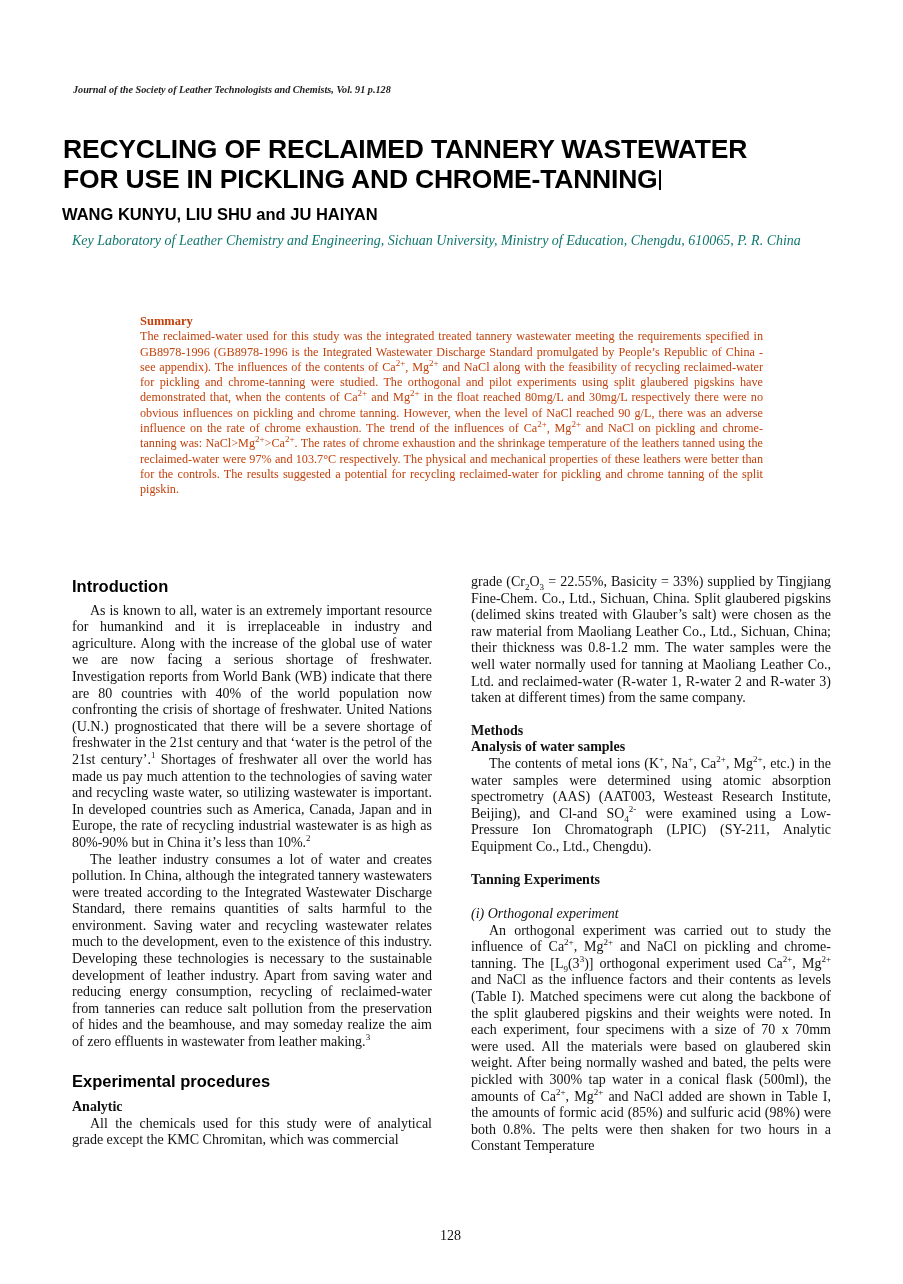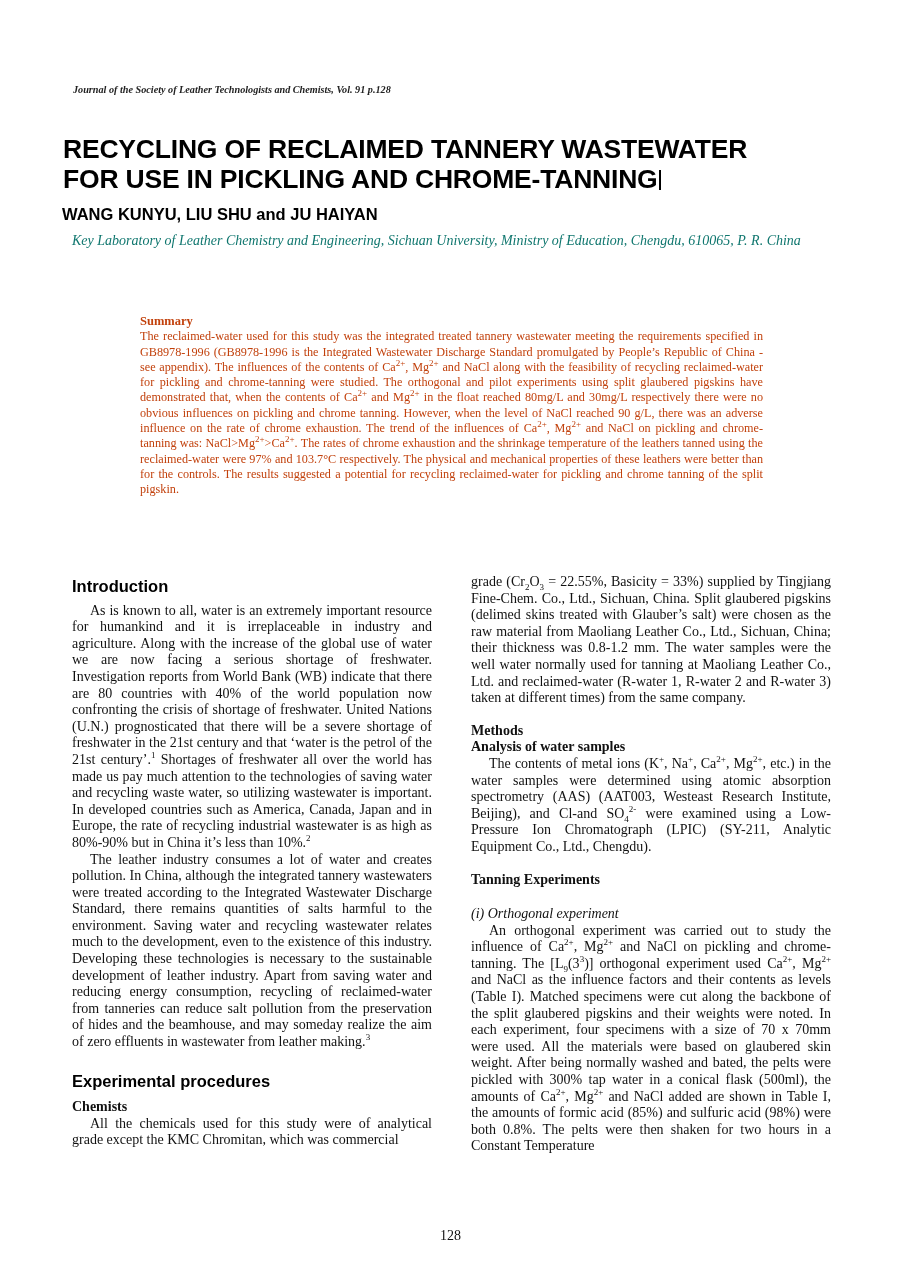--- a/index.html
+++ b/index.html
@@ -39,21 +39,21 @@
 <div class="summary">
   <h4>Summary</h4>
   <p><span>The reclaimed-water used for this study was the integrated treated tannery wastewater meeting the requirements specified in GB8978-1996 (GB8978-1996 is the Integrated Wastewater Discharge Standard promulgated by People’s Republic of China - see appendix). The influences of the contents of Ca</span><sup>2+</sup><span>, Mg</span><sup>2+</sup><span> and NaCl along with the feasibility of recycling reclaimed-water for pickling and chrome-tanning were studied. The orthogonal and pilot experiments using split glaubered pigskins have demonstrated that, when the contents of Ca</span><sup>2+</sup><span> and Mg</span><sup>2+</sup><span> in the float reached 80mg/L and 30mg/L respectively there were no obvious influences on pickling and chrome tanning. However, when the level of NaCl reached 90 g/L, there was an adverse influence on the rate of chrome exhaustion. The trend of the influences of Ca</span><sup>2+</sup><span>, Mg</span><sup>2+</sup><span> and NaCl on pickling and chrome-tanning was: NaCl&gt;Mg</span><sup>2+</sup><span>&gt;Ca</span><sup>2+</sup><span>. The rates of chrome exhaustion and the shrinkage temperature of the leathers tanned using the reclaimed-water were 97% and 103.7°C respectively. The physical and mechanical properties of these leathers were better than for the controls. The results suggested a potential for recycling reclaimed-water for pickling and chrome tanning of the split pigskin.</span></p>
 </div>
 
 <div class="col left">
   <div class="sec-h">Introduction</div>
   <p class="indent"><span>As is known to all, water is an extremely important resource for humankind and it is irreplaceable in industry and agriculture. Along with the increase of the global use of water we are now facing a serious shortage of freshwater. Investigation reports from World Bank (WB) indicate that there are 80 countries with 40% of the world population now confronting the crisis of shortage of freshwater. United Nations (U.N.) prognosticated that there will be a severe shortage of freshwater in the 21st century and that ‘water is the petrol of the 21st century’.</span><sup>1</sup><span> Shortages of freshwater all over the world has made us pay much attention to the technologies of saving water and recycling waste water, so utilizing wastewater is important. In developed countries such as America, Canada, Japan and in Europe, the rate of recycling industrial wastewater is as high as 80%-90% but in China it’s less than 10%.</span><sup>2</sup></p>
   <p class="indent"><span>The leather industry consumes a lot of water and creates pollution. In China, although the integrated tannery wastewaters were treated according to the Integrated Wastewater Discharge Standard, there remains quantities of salts harmful to the environment. Saving water and recycling wastewater relates much to the development, even to the existence of this industry. Developing these technologies is necessary to the sustainable development of leather industry. Apart from saving water and reducing energy consumption, recycling of reclaimed-water from tanneries can reduce salt pollution from the preservation of hides and the beamhouse, and may someday realize the aim of zero effluents in wastewater from leather making.</span><sup>3</sup></p>
   <div class="sec-h" style="margin-top:22px;">Experimental procedures</div>
-  <p class="sub-h" style="margin-top:10px;">Chemists</p>
+  <p class="sub-h" style="margin-top:10px;">Analytic</p>
   <p class="indent">All the chemicals used for this study were of analytical grade except the KMC Chromitan, which was commercial</p>
 </div>
 
 <div class="col right">
   <p><span>grade (Cr</span><sub>2</sub><span>O</span><sub>3</sub><span> = 22.55%, Basicity = 33%) supplied by Tingjiang Fine-Chem. Co., Ltd., Sichuan, China. Split glaubered pigskins (delimed skins treated with Glauber’s salt) were chosen as the raw material from Maoliang Leather Co., Ltd., Sichuan, China; their thickness was 0.8-1.2 mm. The water samples were the well water normally used for tanning at Maoliang Leather Co., Ltd. and reclaimed-water (R-water 1, R-water 2 and R-water 3) taken at different times) from the same company.</span></p>
   <p class="sub-h" style="margin-top:16px;">Methods</p>
   <p class="sub-h" style="">Analysis of water samples</p>
   <p class="indent"><span>The contents of metal ions (K</span><sup>+</sup><span>, Na</span><sup>+</sup><span>, Ca</span><sup>2+</sup><span>, Mg</span><sup>2+</sup><span>, etc.) in the water samples were determined using atomic absorption spectrometry (AAS) (AAT003, Westeast Research Institute, Beijing), and Cl-and SO</span><sub>4</sub><sup>2-</sup><span> were examined using a Low-Pressure Ion Chromatograph (LPIC) (SY-211, Analytic Equipment Co., Ltd., Chengdu).</span></p>
   <p class="sub-h" style="margin-top:16px;">Tanning Experiments</p>
   <p class="it-h" style="margin-top:18px;">(i) Orthogonal experiment</p>

